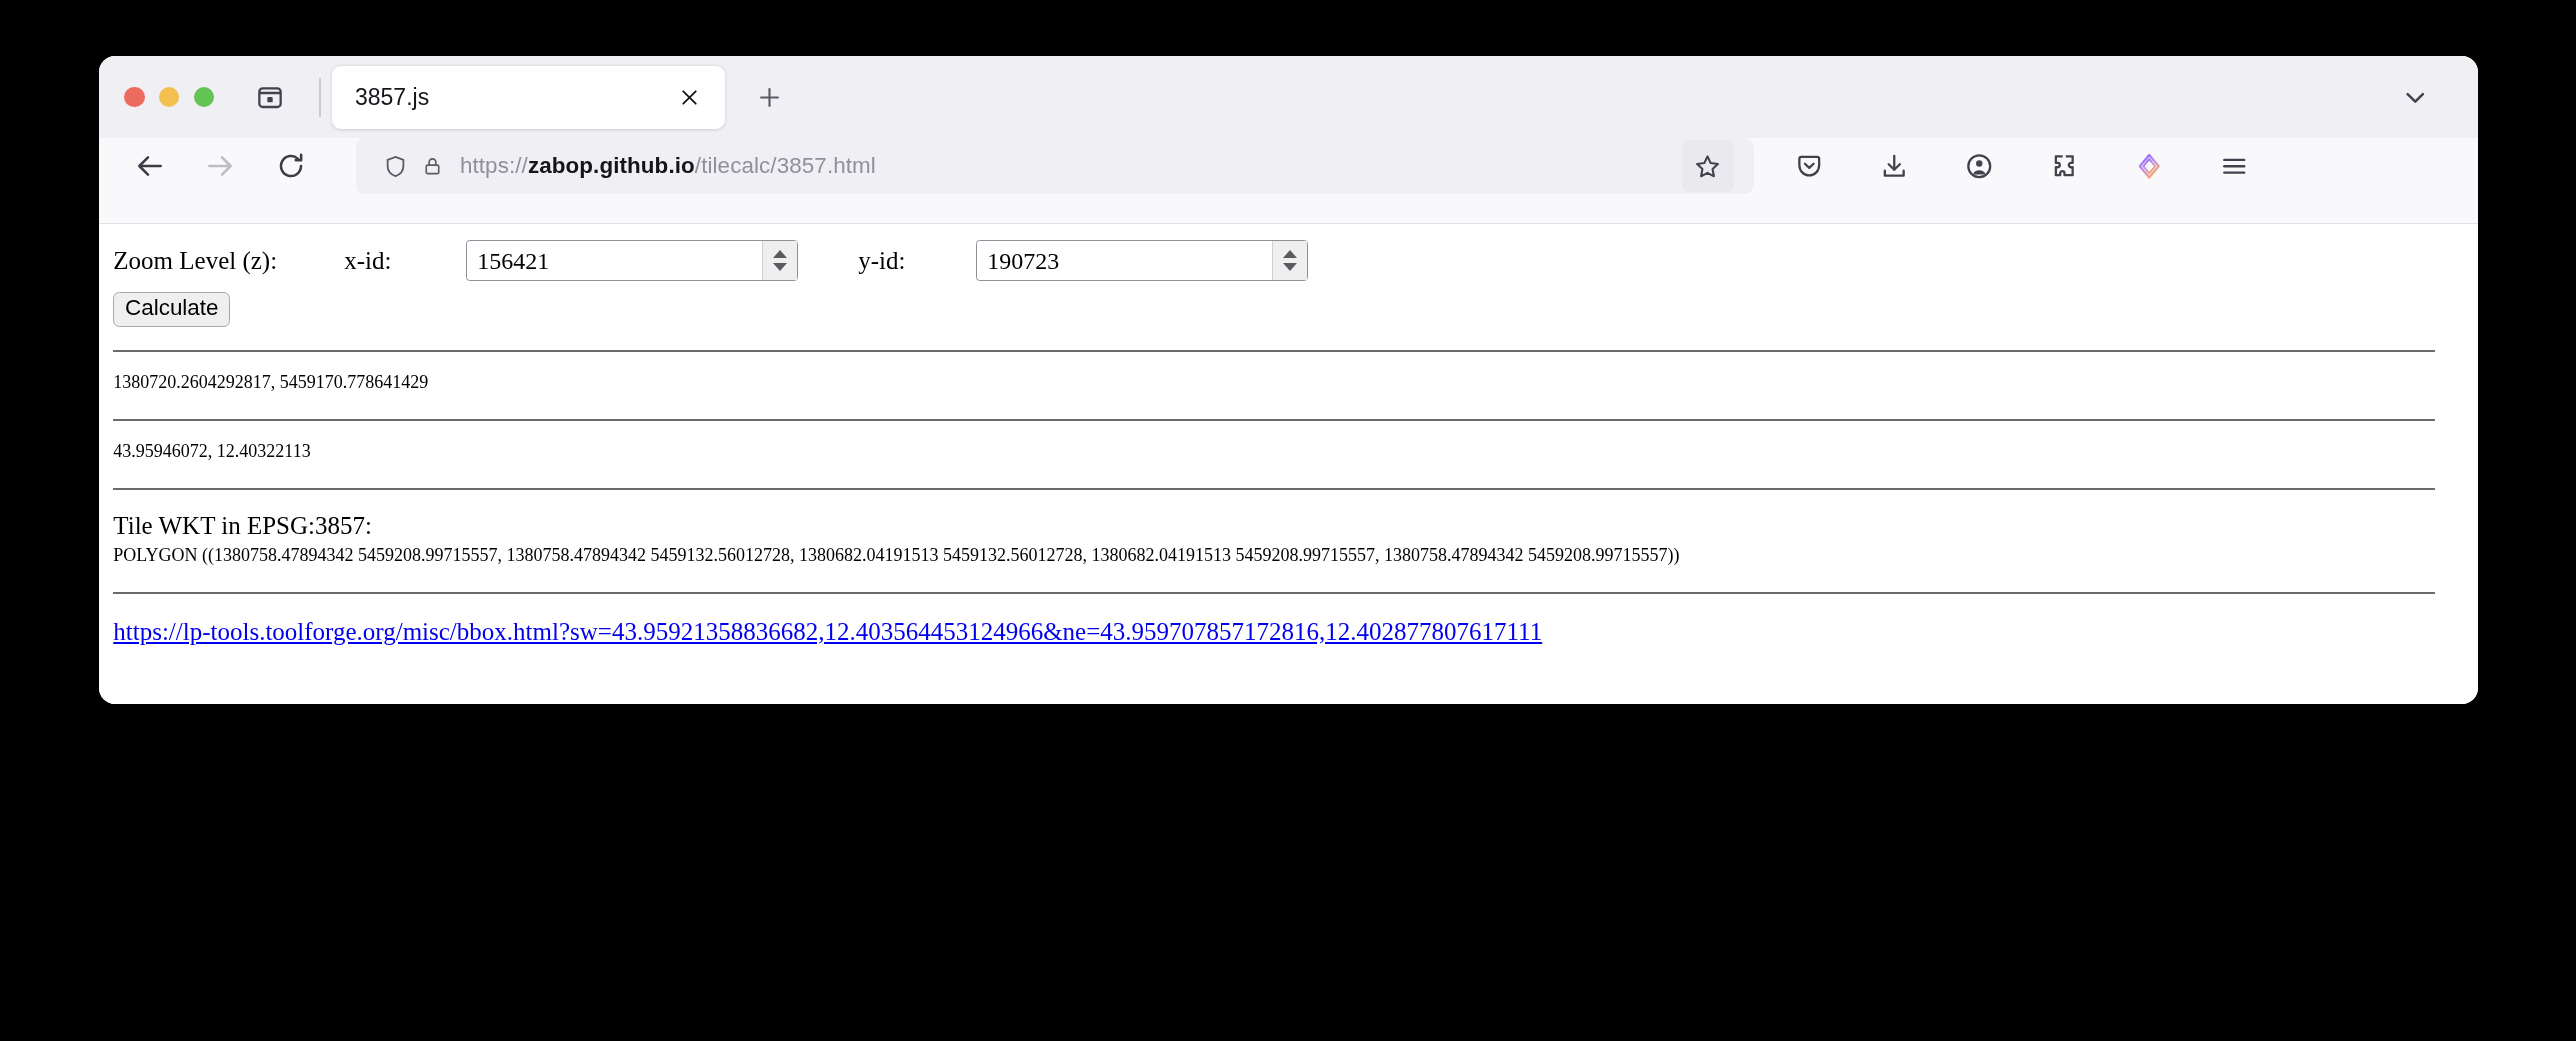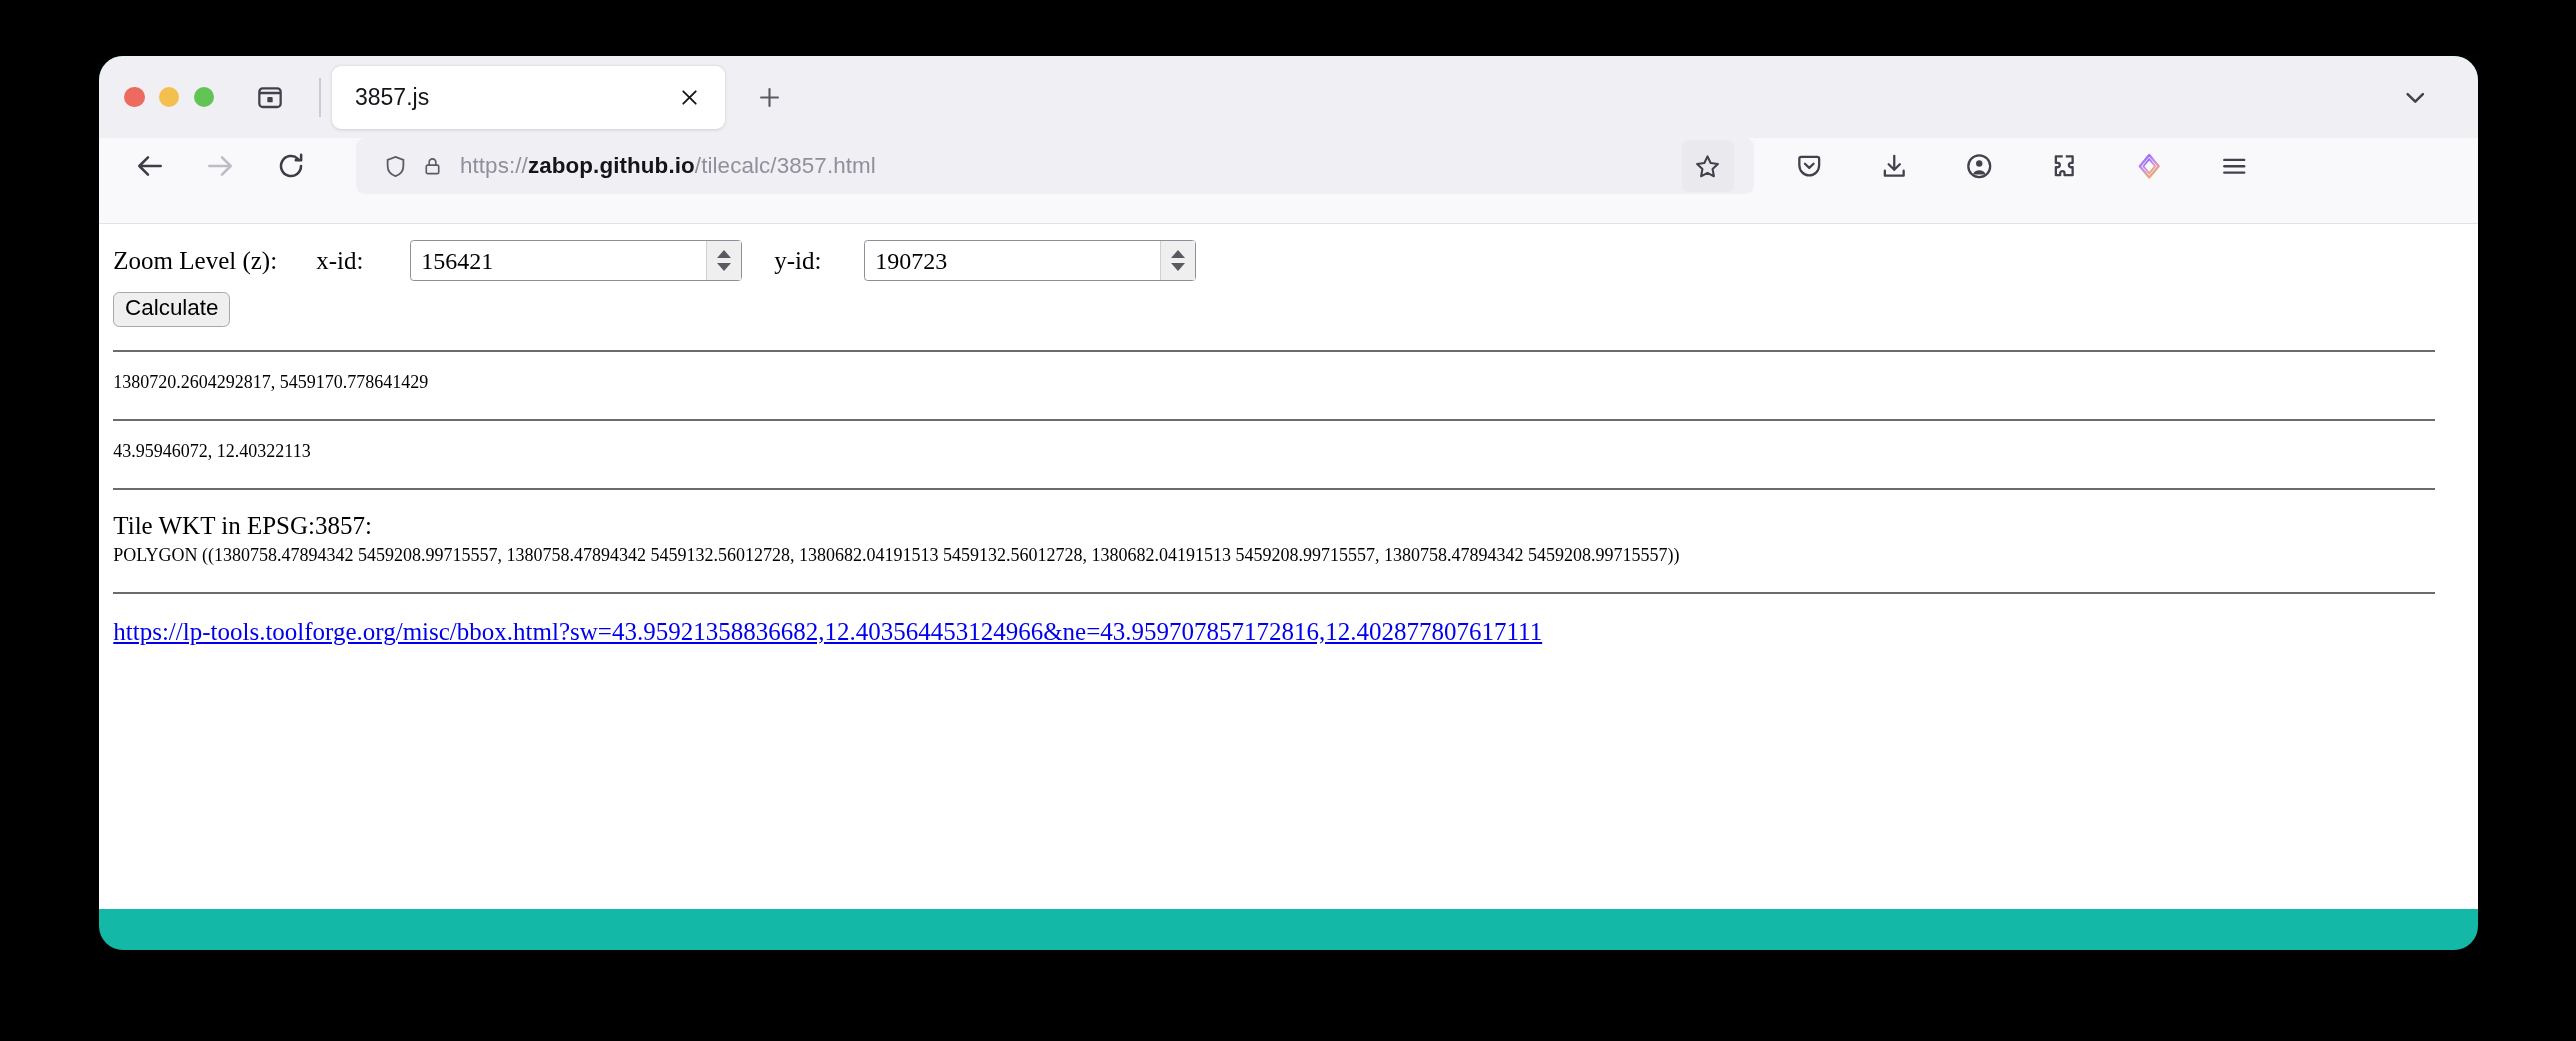--- a/index.html
+++ b/index.html
@@ -13,23 +13,23 @@
   body {
     font-family: "Liberation Sans", sans-serif;
   }
 
   
   .window {
     position: absolute;
     left: 99px;
     top: 56px;
     width: 2379px;
-    height: 894px;
-    background: #14b8a6;
-    border-radius: 24px;
+    height: 648px;
+    background: #fef9c3;
+    border-radius: 16px;
     overflow: hidden;
     box-shadow: 0 9px 36px rgba(0,0,0,0.45);
   }
 
   
   .tabstrip {
     position: relative;
     height: 82px;
     background: #f0eff4;
     display: flex;
@@ -198,20 +198,21 @@
     margin: 23px 0 36px 0;
     letter-spacing: -0.2px;
   }
 
   .form-row {
     display: flex;
     align-items: center;
     font-size: 25px;
     color: #000;
     margin-bottom: 10.8px;
+    gap: 28px;
   }
   .form-label { font-size: 25px; white-space: nowrap; }
   .lbl-z    { width: 167px; }
   .lbl-x    { width: 94px; margin-left: 36px; }
   .lbl-y    { width: 90px; margin-left: 32px; }
 
   .numinput {
     width: 332px;
     height: 41px;
     border: 1.8px solid #8f8f9a;

